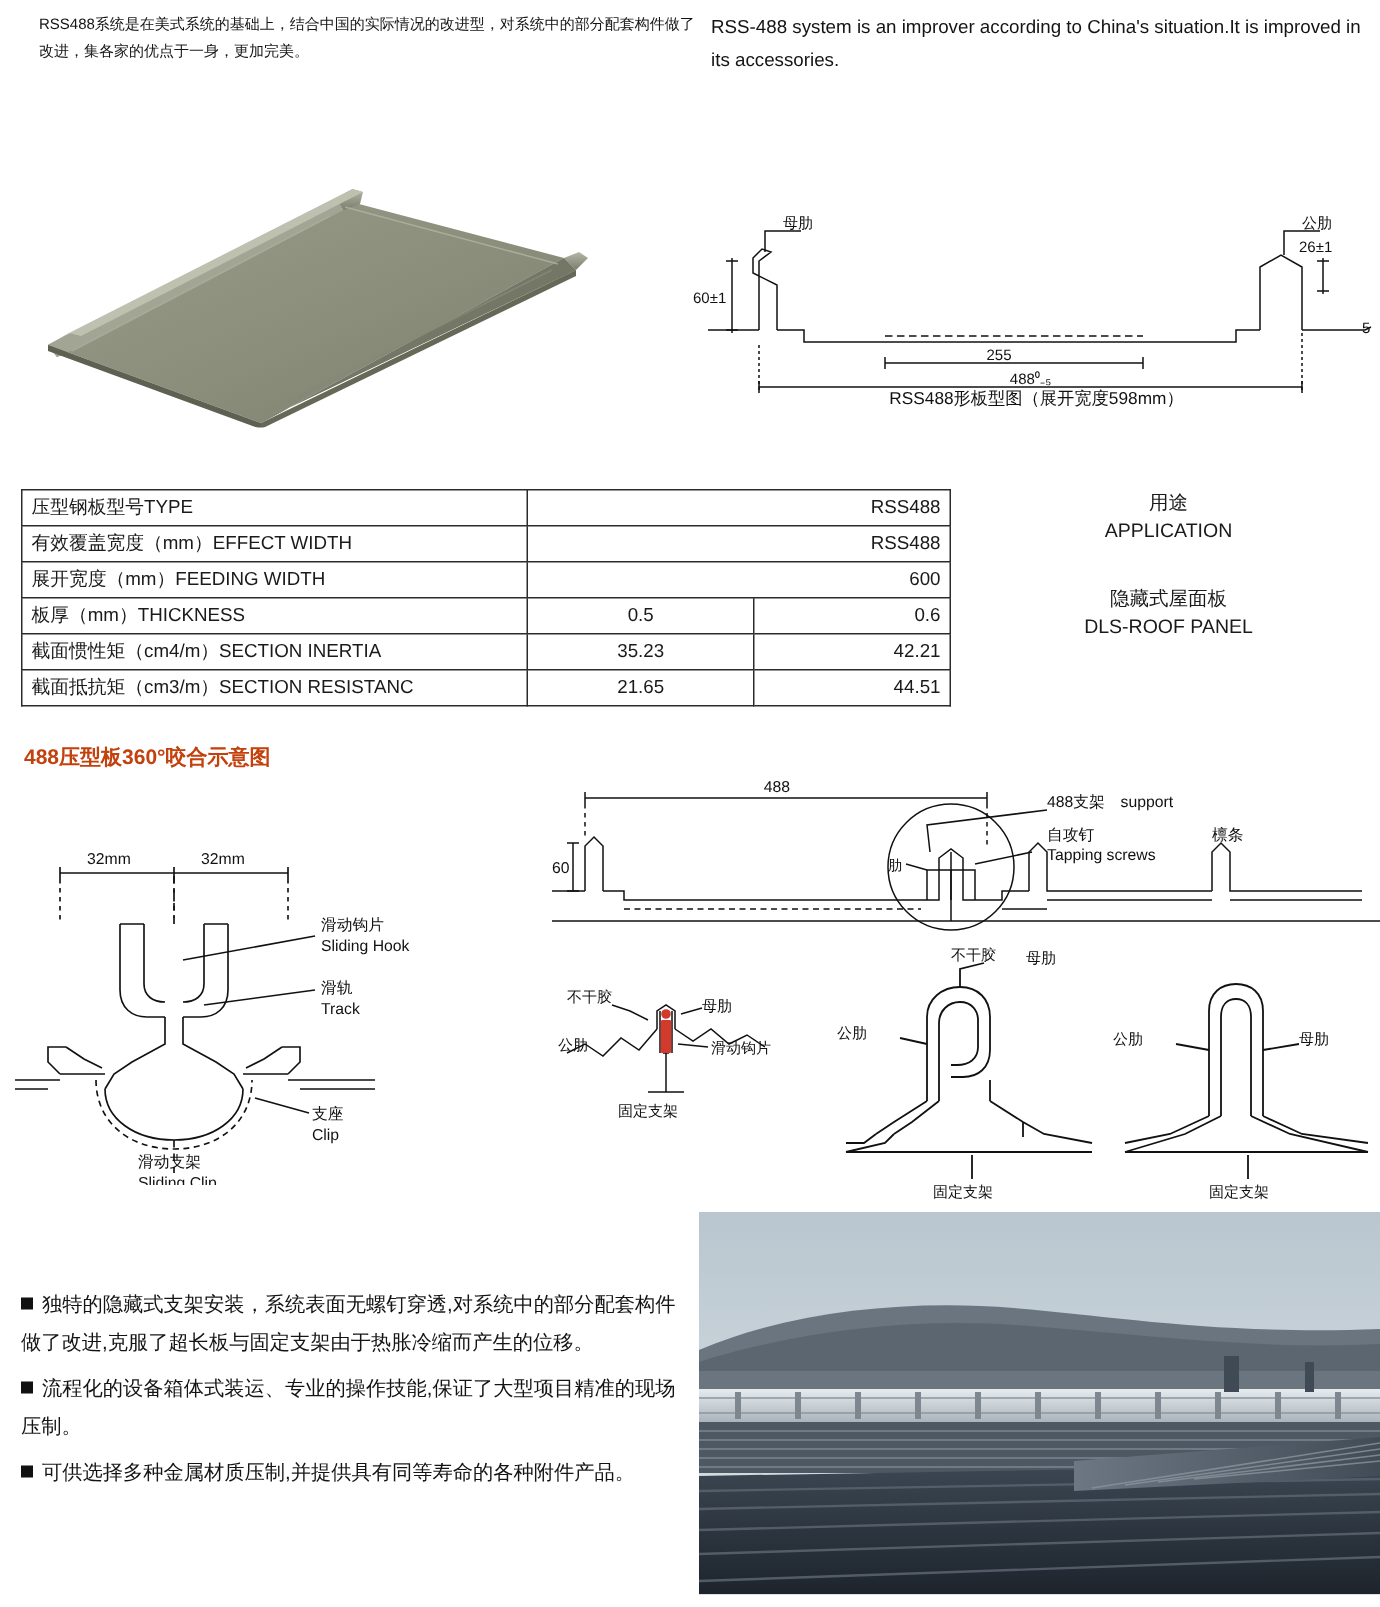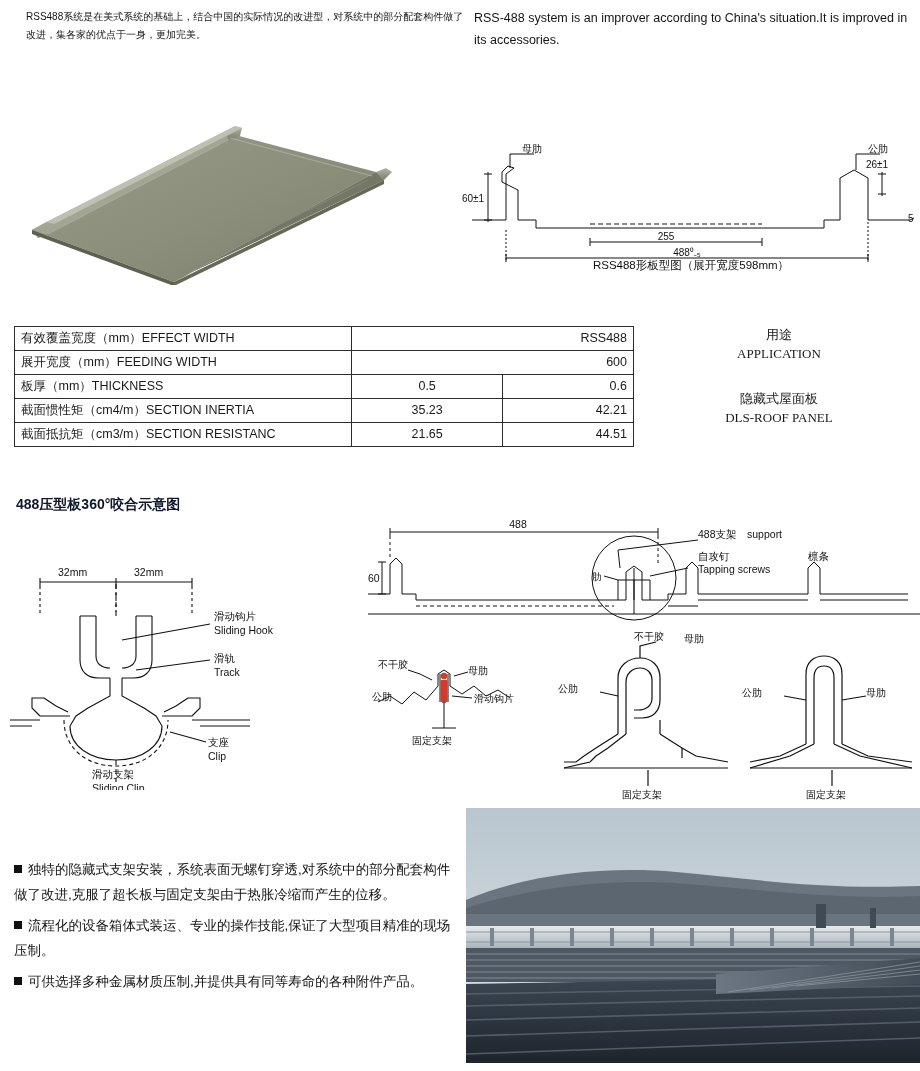--- a/index.html
+++ b/index.html
@@ -88,33 +88,32 @@
   .spec-table td.v1 { width: 140px; text-align: center; margin-top: 24px; }
   .spec-table td.v2 { width: 120px; text-align: right; }
   .spec-right {
     position: absolute;
     left: 640px;
     top: 326px;
     width: 278px;
     text-align: center;
     font-size: 13px;
     line-height: 1.45;
-    font-family: Liberation Serif, serif;
   }
   .spec-right .blk { margin-bottom: 20px; }
   .spec-right .blk2 { margin-top: 26px; }
 
   
   .sec-title {
     position: absolute;
     left: 16px;
     top: 496px;
     font-size: 14px;
     font-weight: 600;
-    color: #0f172a;
+    color: #c2410c;
   }
 
   
   .diagram-clip {
     position: absolute;
     left: 10px;
     top: 520px;
     width: 350px;
     height: 270px;
   }
@@ -256,20 +255,24 @@
         <text x="204" y="130" text-anchor="middle">255</text>
         <text x="225" y="146" text-anchor="middle">488⁰₋₅</text>
         <text x="446" y="112">5</text>
       </g>
     </svg>
   </div>
   <div class="profile-caption">RSS488形板型图（展开宽度598mm）</div>
 
   <table class="spec-table">
     <tbody>
+        <tr>
+      <td class="label">压型钢板型号TYPE</td>
+      <td class="v2" colspan="2">RSS488</td>
+    </tr>
     <tr>
       <td class="label">有效覆盖宽度（mm）EFFECT WIDTH</td>
       <td class="v2" colspan="2">RSS488</td>
     </tr>
     <tr>
       <td class="label">展开宽度（mm）FEEDING WIDTH</td>
       <td class="v2" colspan="2">600</td>
     </tr>
     <tr>
       <td class="label">板厚（mm）THICKNESS</td>

